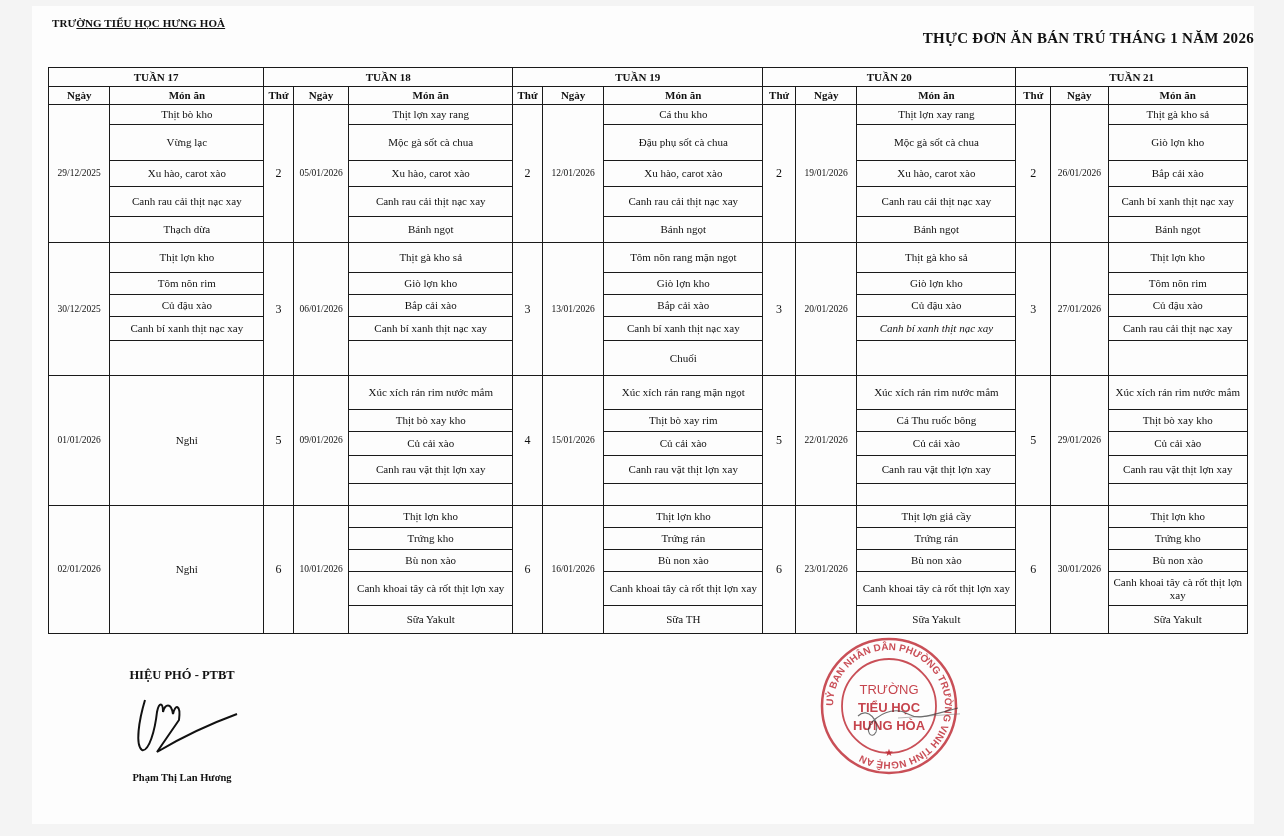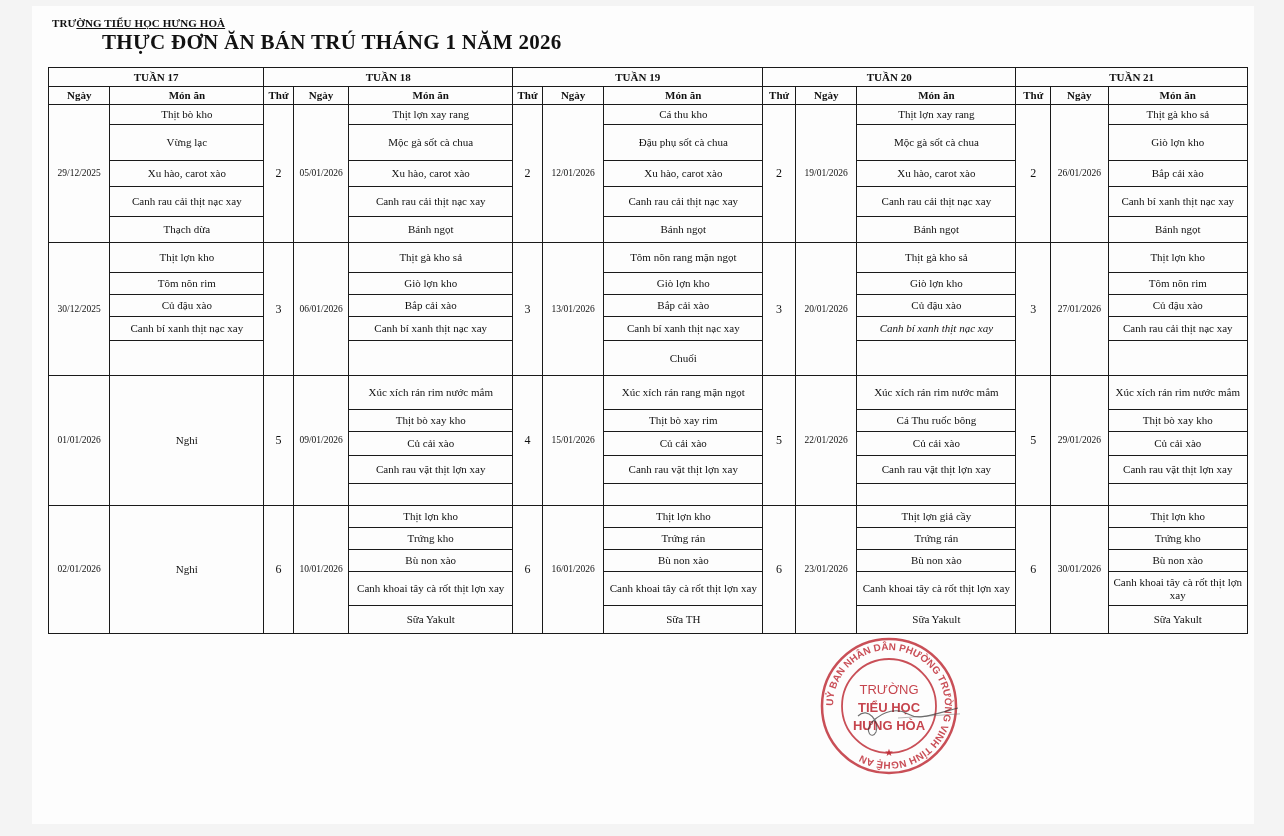--- a/index.html
+++ b/index.html
@@ -19,22 +19,22 @@
     .school {
       position: absolute;
       left: 20px; top: 11px;
       font-size: 11px; font-weight: bold;
       letter-spacing: 0.1px;
     }
     .school .u { text-decoration: underline; }
     .title {
       position: absolute;
       left: 0; right: 0; top: 24px;
-      text-align: left;
-      font-size: 21px; font-weight: bold;
+      text-align: right;
+      font-size: 15px; font-weight: bold;
       padding-left: 70px;
       letter-spacing: 0.3px;
     }
     table.menu {
       position: absolute;
       left: 16px; top: 61px;
       width: 1200px;
       border-collapse: collapse;
       table-layout: fixed;
       font-size: 11px;
@@ -279,20 +279,27 @@
         <tr style="height: 28px;">
           <td class="dish">Sữa Yakult</td>
           <td class="dish">Sữa TH</td>
           <td class="dish">Sữa Yakult</td>
           <td class="dish">Sữa Yakult</td>
         </tr>
       </tbody>
   </table>
 
   <div class="sigs">
+    <div class="sig-block" style="left:60px; top:2px; width:180px; height:120px;">
+      <div class="sig-role">HIỆU PHÓ - PTBT</div>
+      <svg class="sig-svg" style="left:25px; top:22px;" width="130" height="70" viewBox="0 0 130 70">
+        <path d="M28 10 C 22 30, 18 55, 25 60 C 32 62, 38 40, 40 22 C 42 12, 46 12, 46 22 C 48 14, 54 12, 56 24 C 58 14, 64 14, 62 30 L 40 62 C 60 50, 90 35, 120 24" fill="none" stroke="#111" stroke-width="2"></path>
+      </svg>
+      <div class="sig-name" style="top:104px;">Phạm Thị Lan Hương</div>
+    </div>
 
 
   </div>
 
   <div class="stamp">
     <svg width="142" height="140" viewBox="0 0 142 140">
       <defs>
         <path id="ringPath" d="M71,70 m-56,0 a56,56 0 1,1 112,0 a56,56 0 1,1 -112,0"></path>
       </defs>
       <circle cx="71" cy="70" r="67" fill="none" stroke="#c0303a" stroke-width="2.5" opacity="0.85"></circle>

